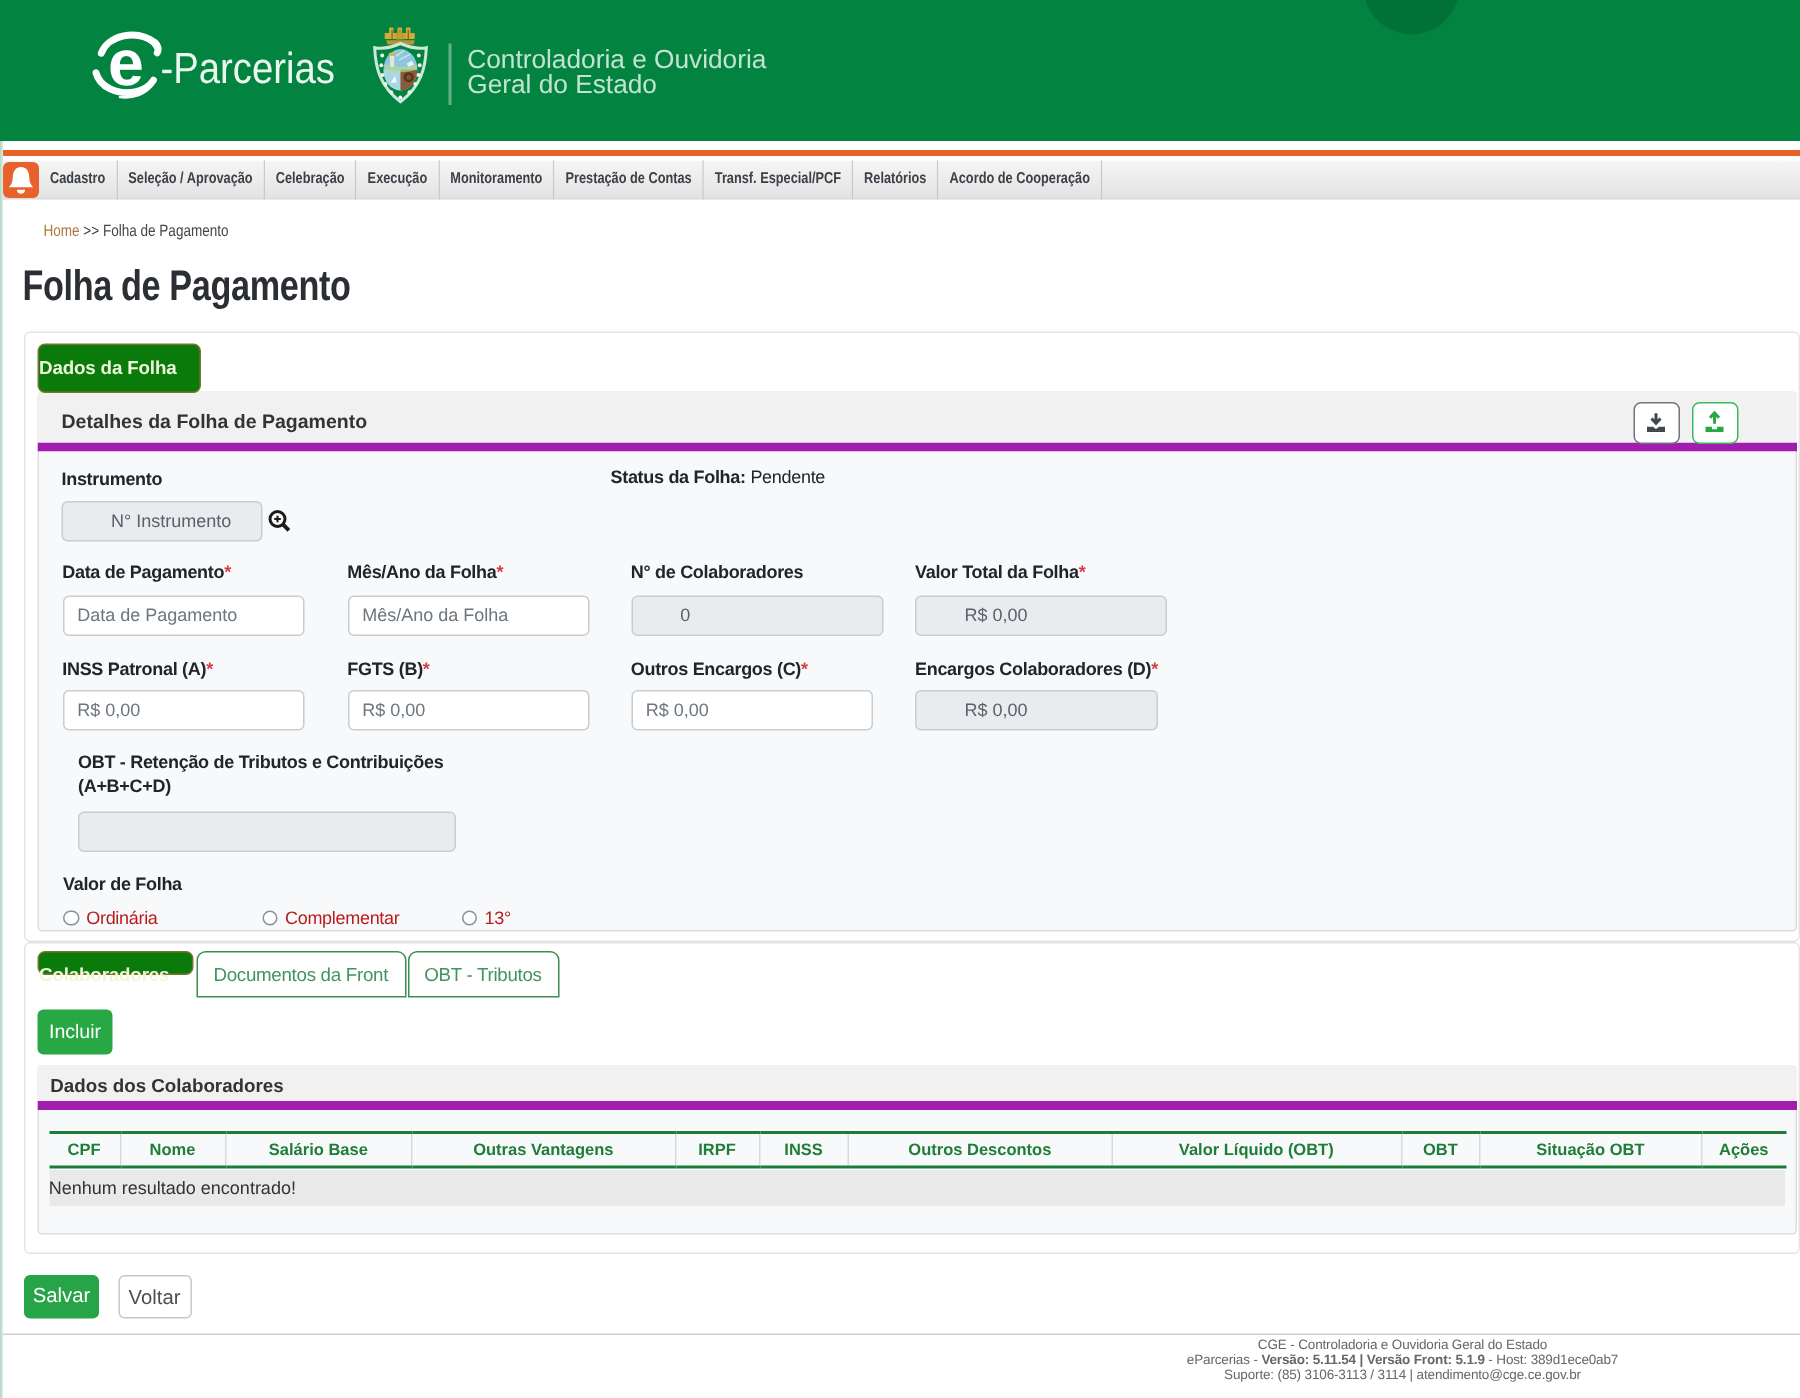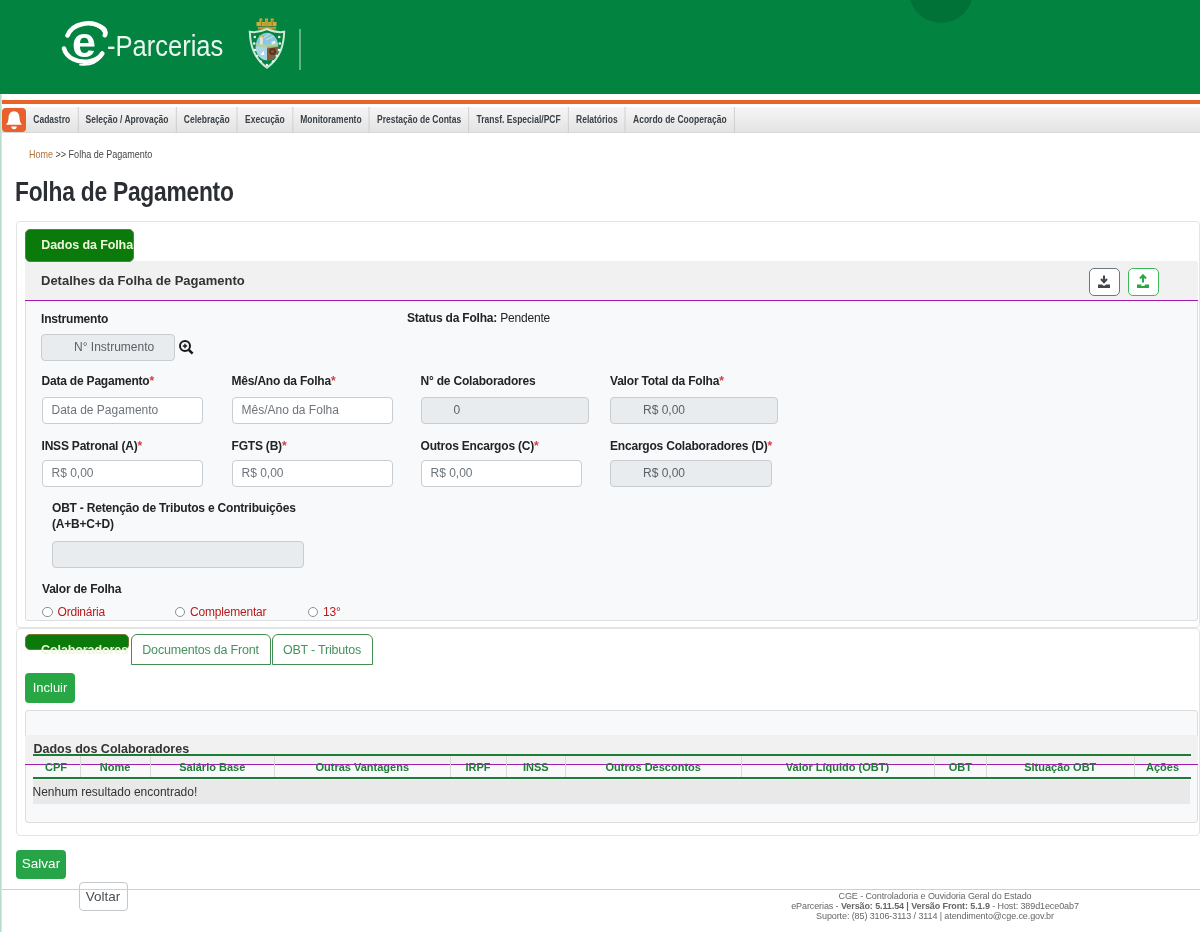--- a/index.html
+++ b/index.html
@@ -25,23 +25,23 @@
 
   #crumb { left:29px; top:148px; font-size:11px; color:#454545; transform:scaleX(0.82); transform-origin:0 0; }
   #crumb span { color:#b0763c; }
   #title { left:15px; top:175px; font-size:28.5px; font-weight:bold; color:#2b2f33; letter-spacing:-0.3px; transform:scaleX(0.8); transform-origin:0 0; }
 
   
   .wrap { border:1px solid #e4e4e4; border-radius:4px; background:#fff; }
   #wrap1 { left:16px; top:220.5px; width:1184px; height:407px; }
   #wrap2 { left:16px; top:627.5px; width:1184px; height:208px; }
   .panel { border:1px solid #dddddd; border-radius:3px; background:#f8f9fa; }
-  .phead { background:#f1f1f1; border-bottom:1px solid #a21caf; font-weight:bold; color:#333; }
-
-  .tab-on { background:#0a7a0a; border:1px solid #76762e; border-radius:5px; color:#eff7d9; font-weight:bold; font-size:12.5px; letter-spacing:-0.1px; text-align:right; z-index:3; }
+  .phead { background:#f1f1f1; border-bottom:6px solid #a21caf; font-weight:bold; color:#333; }
+
+  .tab-on { background:#0a7a0a; border:1px solid #76762e; border-radius:5px; color:#eff7d9; font-weight:bold; font-size:12.5px; letter-spacing:-0.1px; text-align:left; z-index:3; }
   .tab-off { background:#fff; border:1px solid #3f8e4f; border-radius:6px 6px 0 0; color:#41945d; font-size:12.5px; letter-spacing:-0.2px; text-align:center; z-index:2; }
 
   #t1a { left:25px; top:228.5px; width:109px; height:33px; line-height:31px; }
   #t1b { left:135.5px; top:228.5px; width:165px; height:32.5px; line-height:31px; }
 
   #panelD { left:24.5px; top:260.5px; width:1173.5px; height:360px; }
   #pheadD { left:24.5px; top:260.5px; width:1173.5px; height:40.5px; font-size:13px; line-height:40px; padding-left:16.5px; border-radius:3px 3px 0 0; }
 
   .ibtn { width:31.5px; height:27.5px; background:#fff; border-radius:5px; text-align:center; }
   #btnDl { left:1088.5px; top:268px; border:1.5px solid #6f777e; }
@@ -53,24 +53,24 @@
   .dis { background:#e9ecef; color:#5a6168;padding-left:32px; }
 
   
   #t2a { left:25px; top:633.5px; width:104px; height:16px; line-height:30px; }
   #t2b { left:130.5px; top:633.5px; width:140px; height:31.5px; line-height:30px; }
   #t2c { left:271.5px; top:633.5px; width:101px; height:31.5px; line-height:30px; }
 
   .gbtn { background:#28a745; border-radius:4px; color:#fff; font-size:13.5px; text-align:center; }
   #btnInc { left:25px; top:673px; width:50px; height:29.5px; line-height:29px; font-size:13px; }
   #btnSal { left:16px; top:849.5px; width:50px; height:29px; line-height:28px; background:#27a348; }
-  #btnVol { left:78.5px; top:849.5px; width:49px; height:29px; line-height:27px; background:#fff; border:1px solid #c3c8cc; border-radius:4px; color:#4a4f54; font-size:13.5px; text-align:center;margin-top:32px; }
+  #btnVol { left:78.5px; top:849.5px; width:49px; height:29px; line-height:27px; background:#fff; border:1px solid #c3c8cc; border-radius:4px; color:#4a4f54; font-size:13.5px; text-align:center; }
 
   #panelC { left:24.5px; top:710px; width:1173.5px; height:112.5px; }
-  #pheadC { left:24.5px; top:710px; width:1173.5px; height:30px; font-size:12.5px; line-height:29px; padding-left:9px; border-radius:3px 3px 0 0;margin-top:25px; }
+  #pheadC { left:24.5px; top:710px; width:1173.5px; height:30px; font-size:12.5px; line-height:29px; padding-left:9px; border-radius:3px 3px 0 0; }
 
   #tbl { left:32.5px; top:754px; width:1157px; border-collapse:collapse; table-layout:fixed; }
   #tbl th { border-top:2px solid #1d7d37; border-bottom:2px solid #1d7d37; border-right:1px solid #d9d9d9; font-size:11px; color:#1e7d36; font-weight:bold; text-align:center; height:23px; padding:0; white-space:nowrap; overflow:hidden; }
   #nores { left:32.5px; top:779.5px; width:1157px; height:24.5px; background:#e9e9e9; font-size:12px; color:#333; line-height:24px; }
 
   #fline { left:0; top:888.5px; width:1200px; height:1px; background:#cfcfcf; }
   #ftext { left:635px; top:892px; width:600px; text-align:center; font-size:9px; color:#666; line-height:9.9px; letter-spacing:-0.1px; }
 
   #ledge { left:0; top:94px; width:2px; height:838px; background:linear-gradient(to right,#aed7c2,#ddefe6); }
 
@@ -117,20 +117,21 @@
           <circle cx="13.8" cy="46.5" r="1.3"></circle>
           <circle cx="19.9" cy="50" r="1.3"></circle>
         <circle cx="26" cy="46.5" r="1.3"></circle>
           <circle cx="29.9" cy="41" r="1.3"></circle>
           <circle cx="32" cy="35" r="1.3"></circle>
         <circle cx="32.8" cy="28.5" r="1.3"></circle>
           <circle cx="32.2" cy="22" r="1.3"></circle>
       </g>
     </svg>
     <div id="cge-divider"></div>
+    <div id="cge-name">Controladoria e Ouvidoria<br>Geral do Estado</div>
   </div>
 
   <div id="obar" class="abs"></div>
   <div id="nav" class="abs"></div>
   <div id="bell" class="abs">
     <svg width="24" height="24" viewBox="0 0 24 24">
       <g transform="translate(-1.9,-1.6) scale(1.16)">
       <path d="M12,4.2 C9.1,4.2 7.4,6.6 7.3,9.6 C7.2,13.1 6.4,14.4 5,15.9 L19,15.9 C17.6,14.4 16.8,13.1 16.7,9.6 C16.6,6.6 14.9,4.2 12,4.2 Z" fill="#fff"></path>
       <path d="M9.7,17.3 a2.3,2.3 0 0 0 4.6,0 z" fill="#fff"></path>
       </g>

